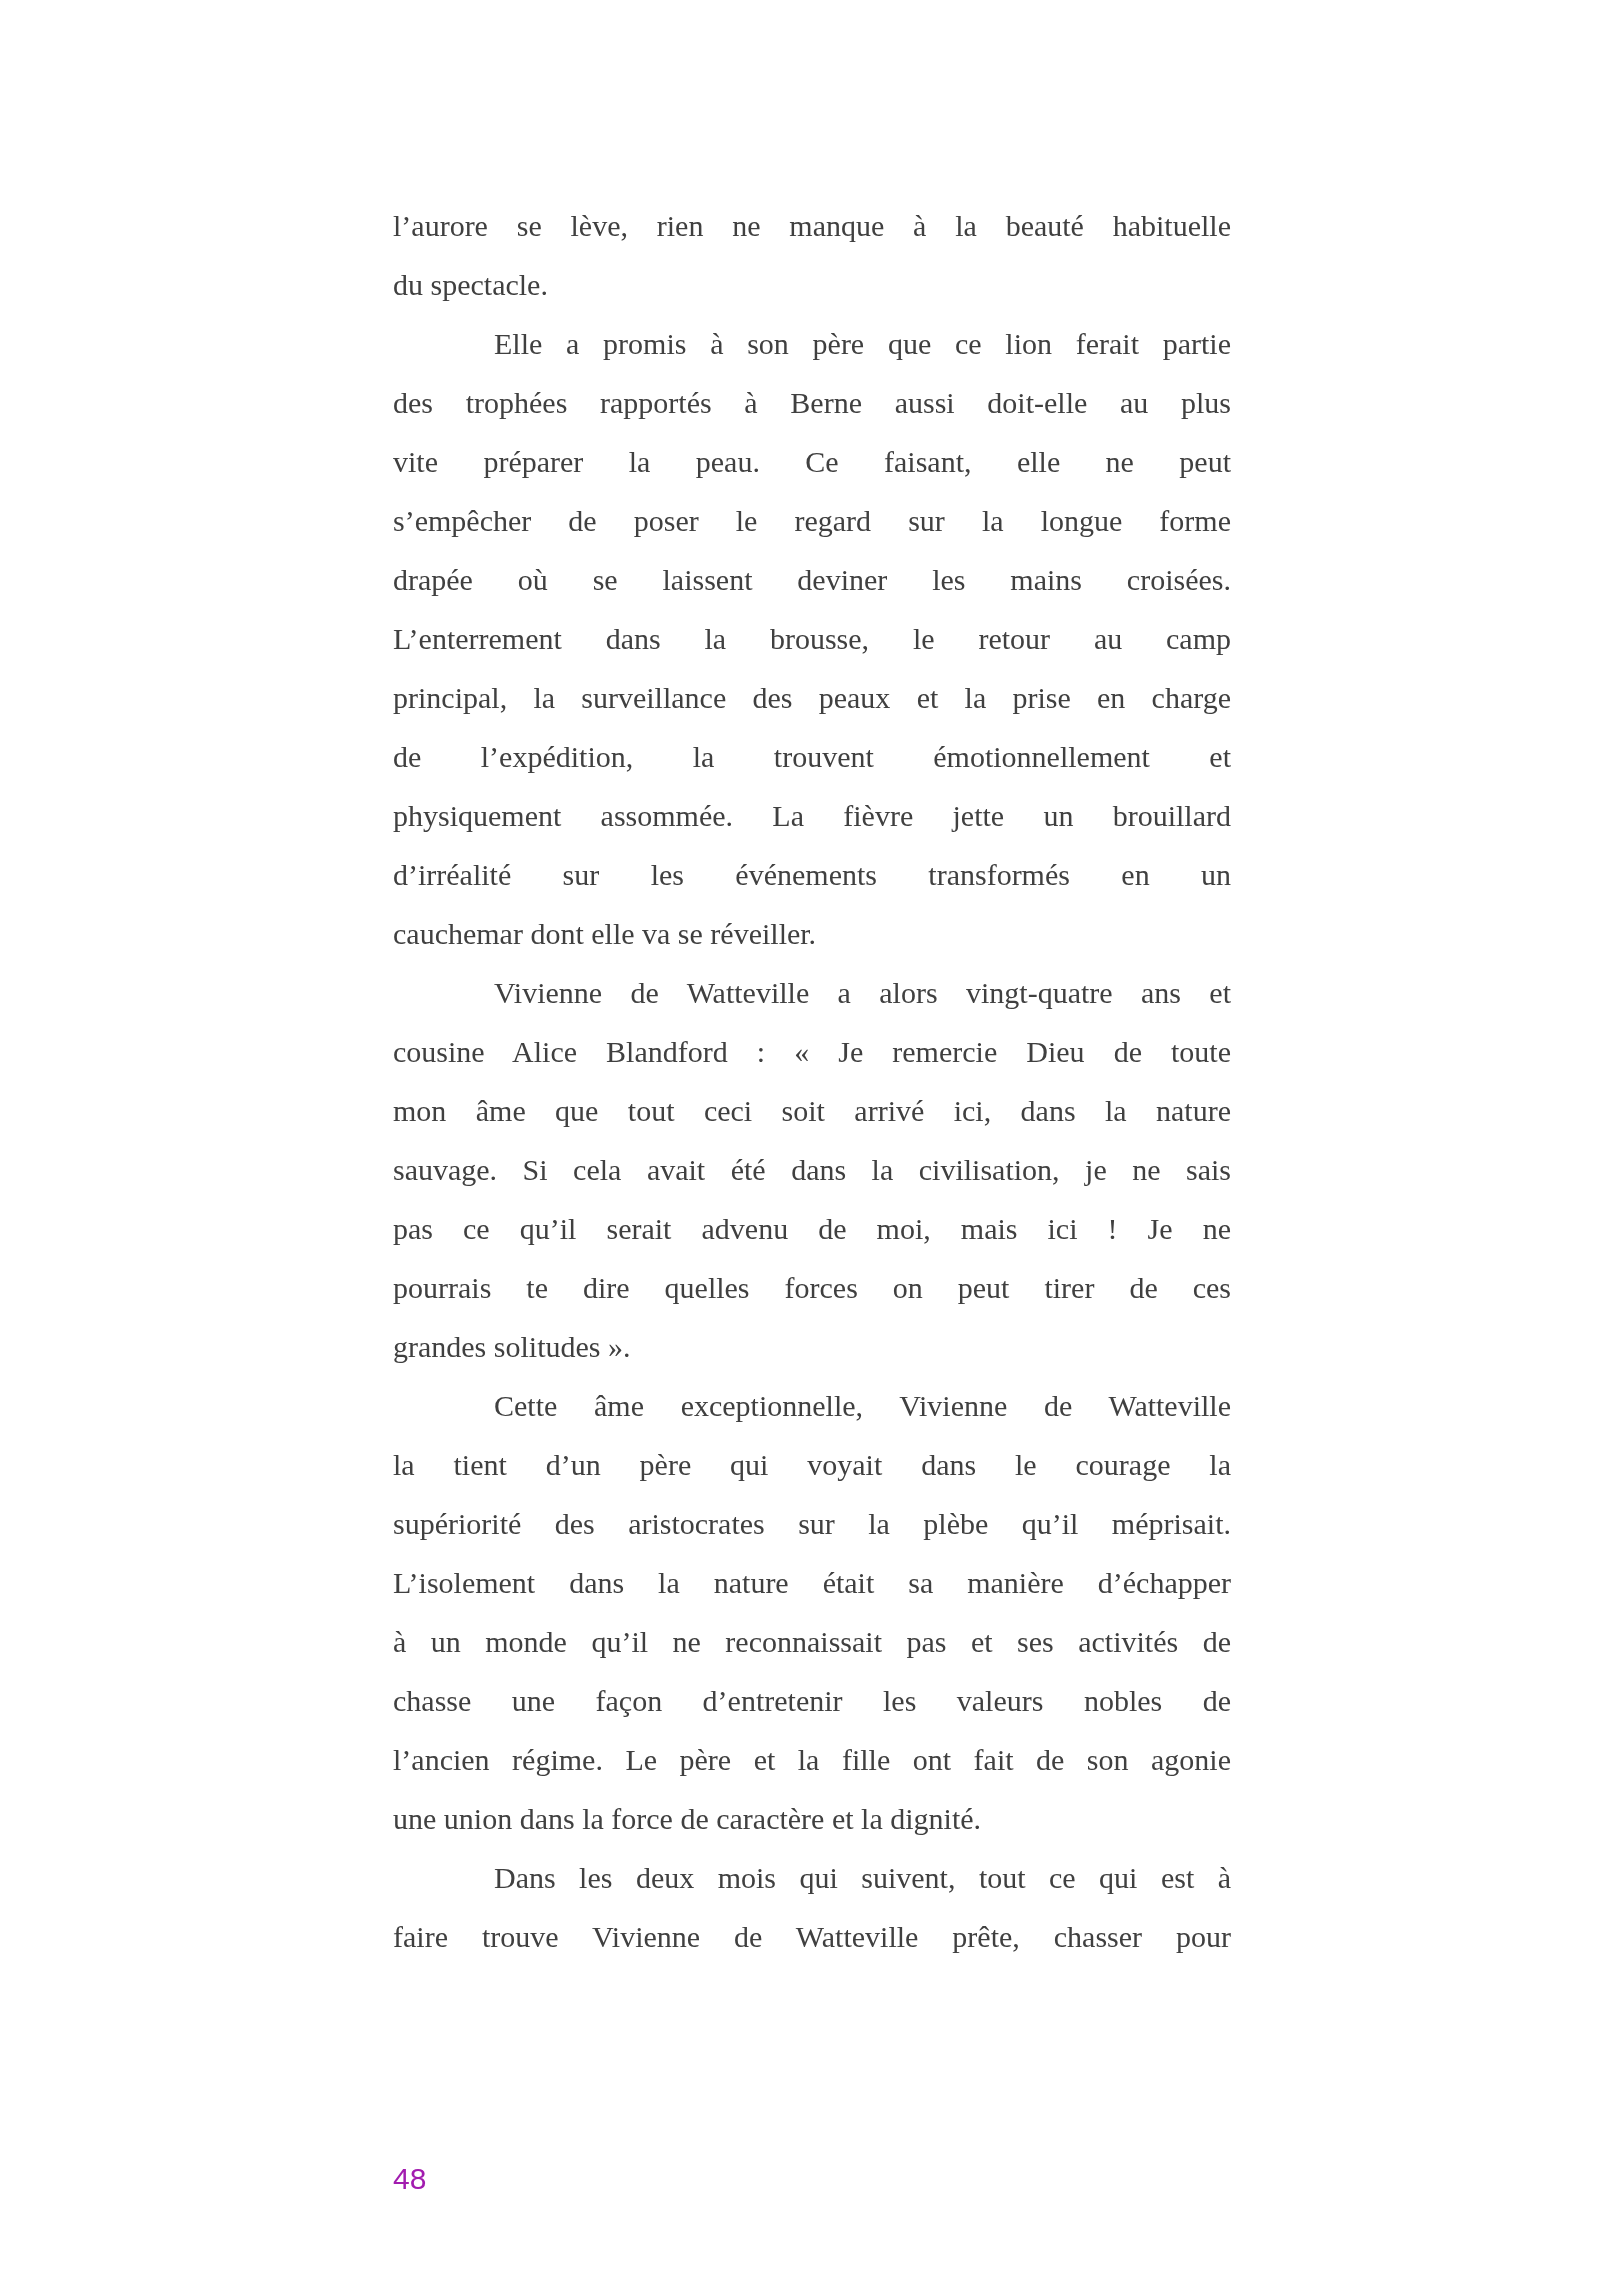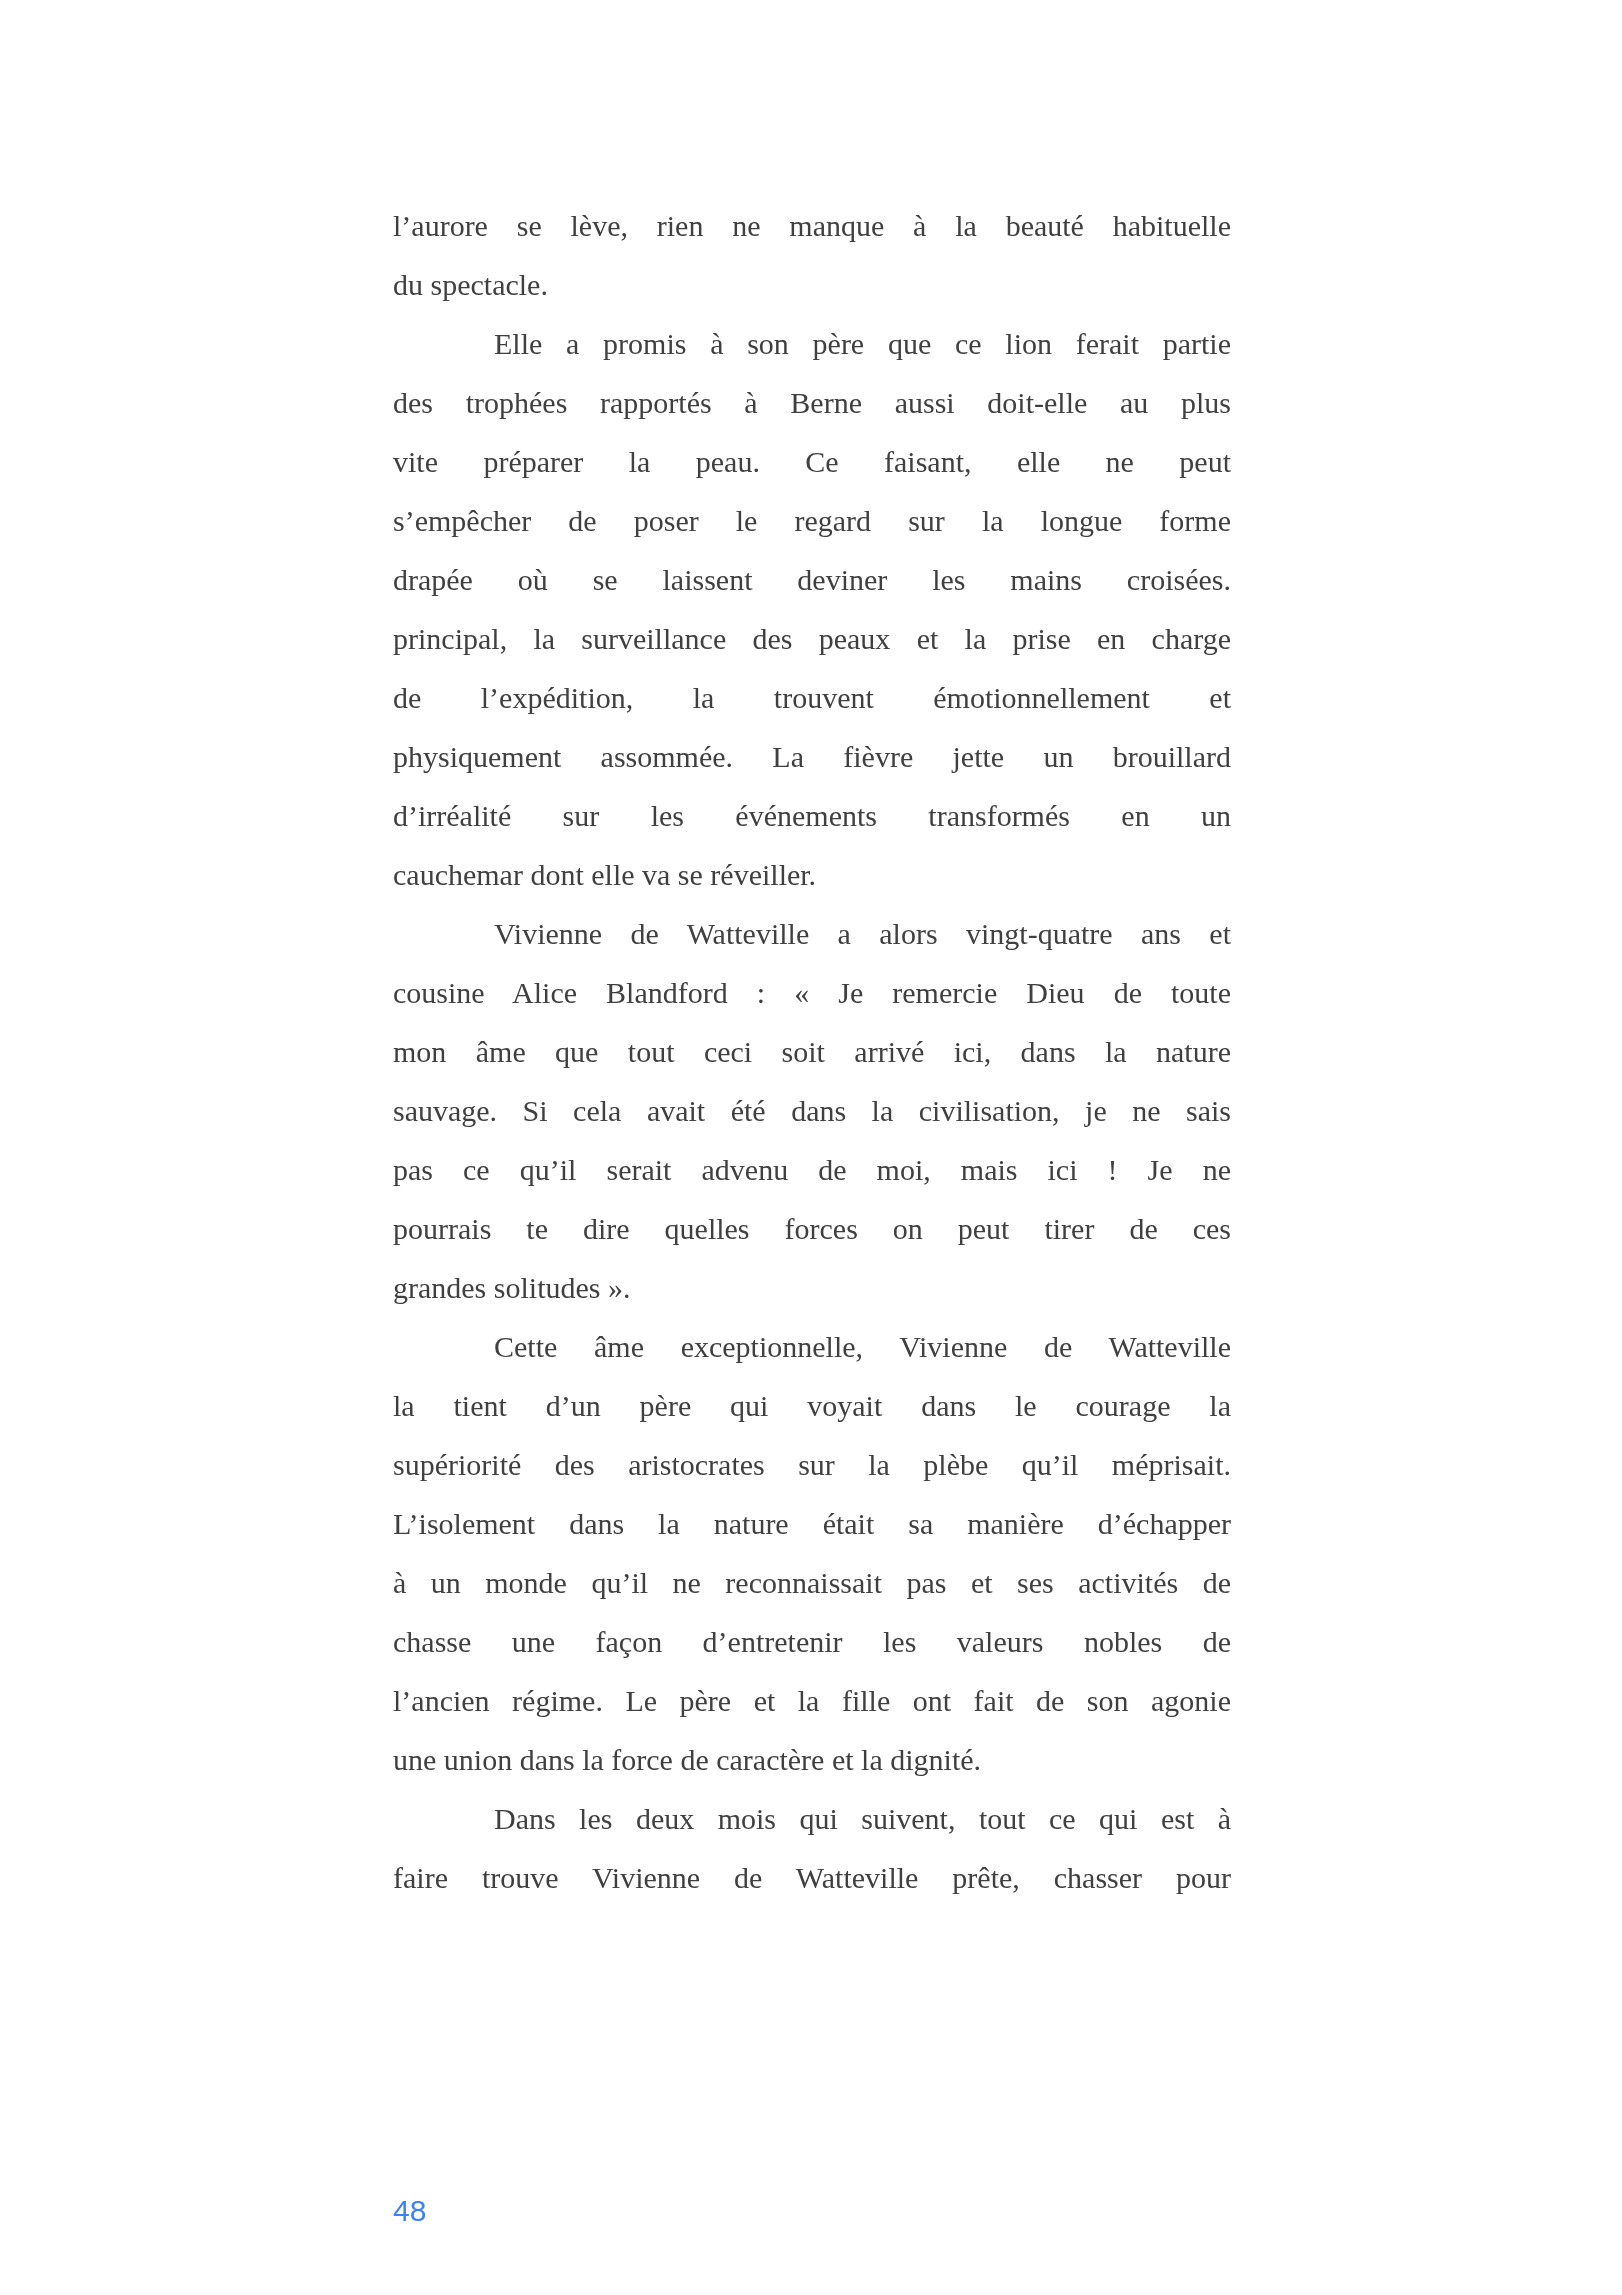--- a/index.html
+++ b/index.html
@@ -39,42 +39,42 @@
   .line.indent {
     padding-left: 101px;
   }
   .line.endpara {
     text-align-last: left;
   }
   .pagenum {
     position: absolute;
     left: 393px;
     top: 2161px;
-    color: #3b82f6;
+    color: #a21caf;
     font-family: "Liberation Sans", "DejaVu Sans", sans-serif;
     font-size: 30px;
     line-height: 35px;
-    margin-top: 32px;
   }
 </style>
 </head>
 <body>
 
 <div class="page">
   <div class="textblock">
       <div class="paragraph">
         <div class="line">l’aurore se lève, rien ne manque à la beauté habituelle</div>
         <div class="line endpara">du spectacle.</div>
       </div>
       <div class="paragraph">
         <div class="line indent">Elle a promis à son père que ce lion ferait partie</div>
         <div class="line">des trophées rapportés à Berne aussi doit-elle au plus</div>
         <div class="line">vite préparer la peau. Ce faisant, elle ne peut</div>
         <div class="line">s’empêcher de poser le regard sur la longue forme</div>
         <div class="line">drapée où se laissent deviner les mains croisées.</div>
+        <div class="line">L’enterrement dans la brousse, le retour au camp</div>
         <div class="line">principal, la surveillance des peaux et la prise en charge</div>
         <div class="line">de l’expédition, la trouvent émotionnellement et</div>
         <div class="line">physiquement assommée. La fièvre jette un brouillard</div>
         <div class="line">d’irréalité sur les événements transformés en un</div>
         <div class="line endpara">cauchemar dont elle va se réveiller.</div>
       </div>
       <div class="paragraph">
         <div class="line indent">Vivienne de Watteville a alors vingt-quatre ans et</div>
         <div class="line">cousine Alice Blandford : « Je remercie Dieu de toute</div>
         <div class="line">mon âme que tout ceci soit arrivé ici, dans la nature</div>

